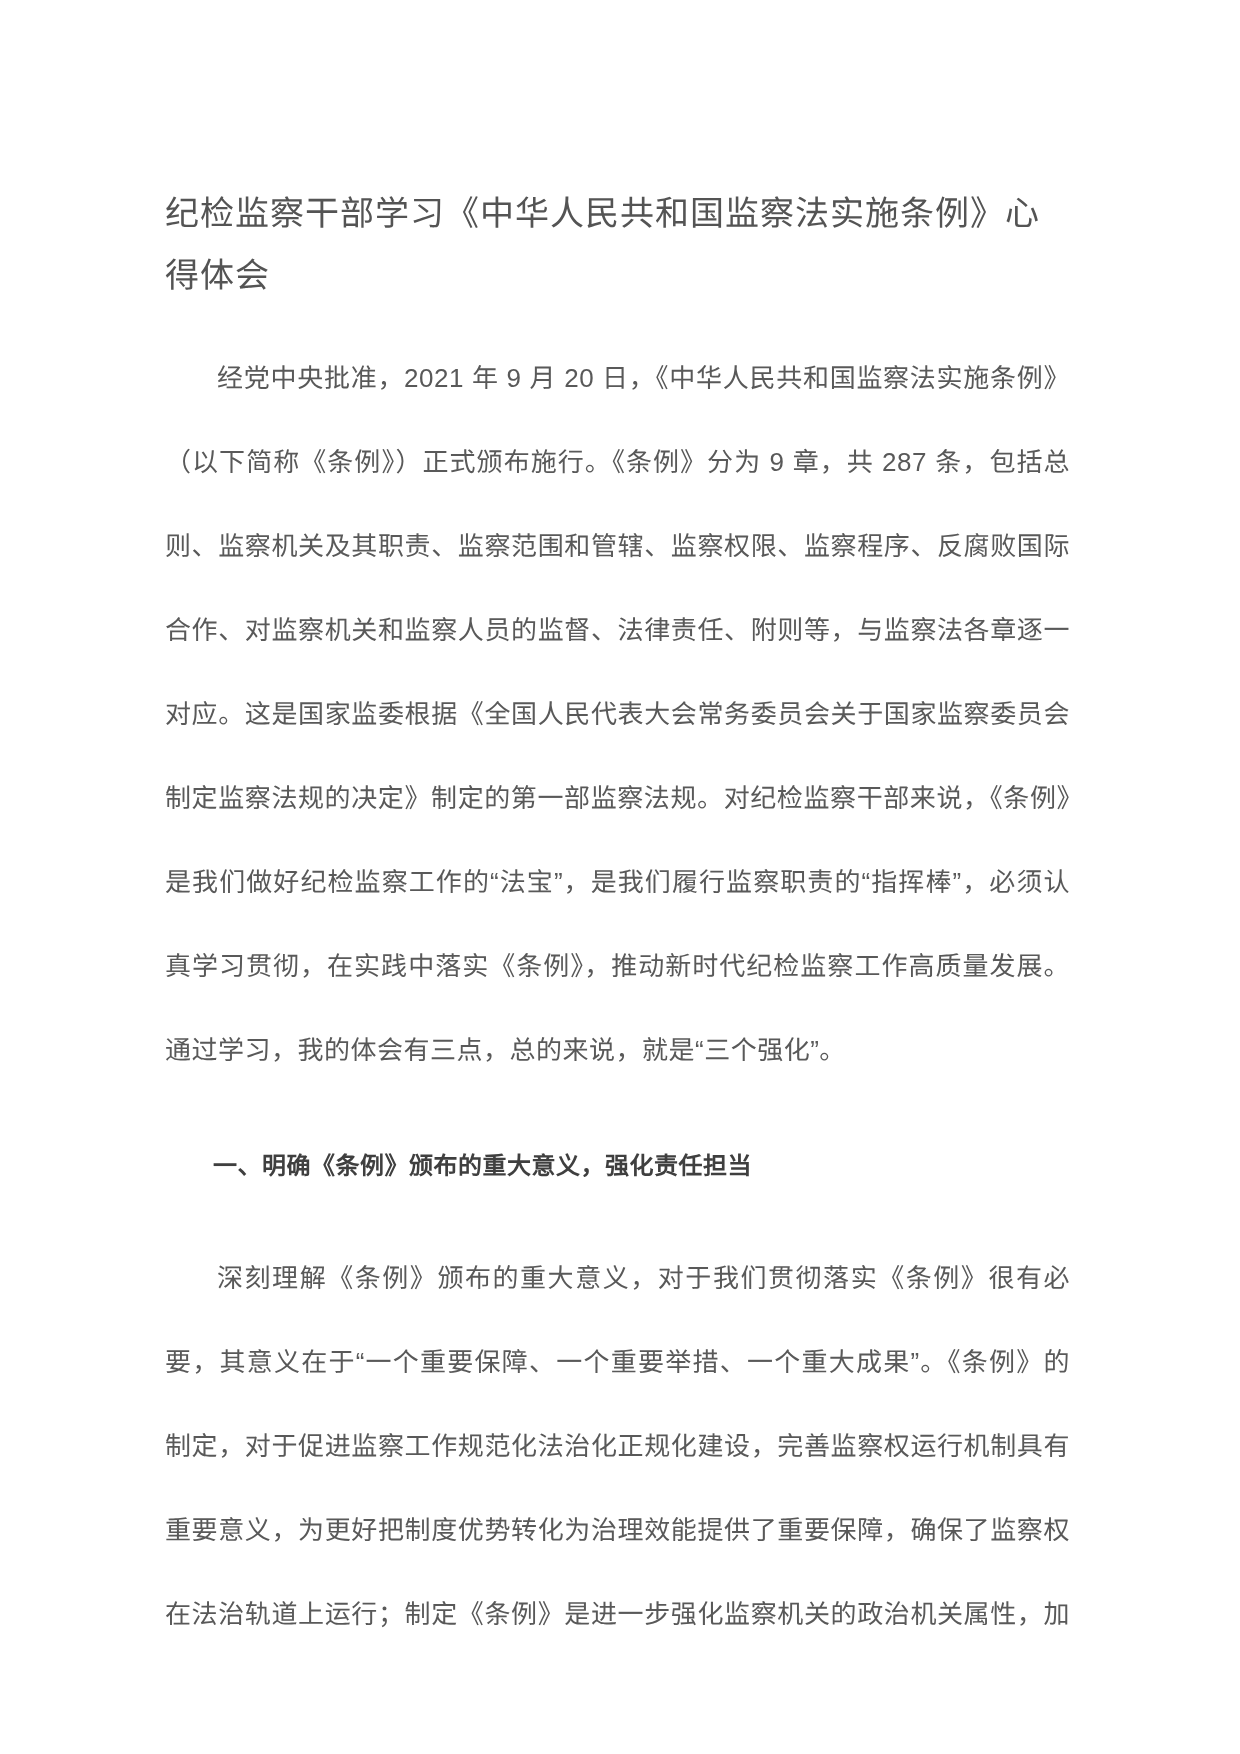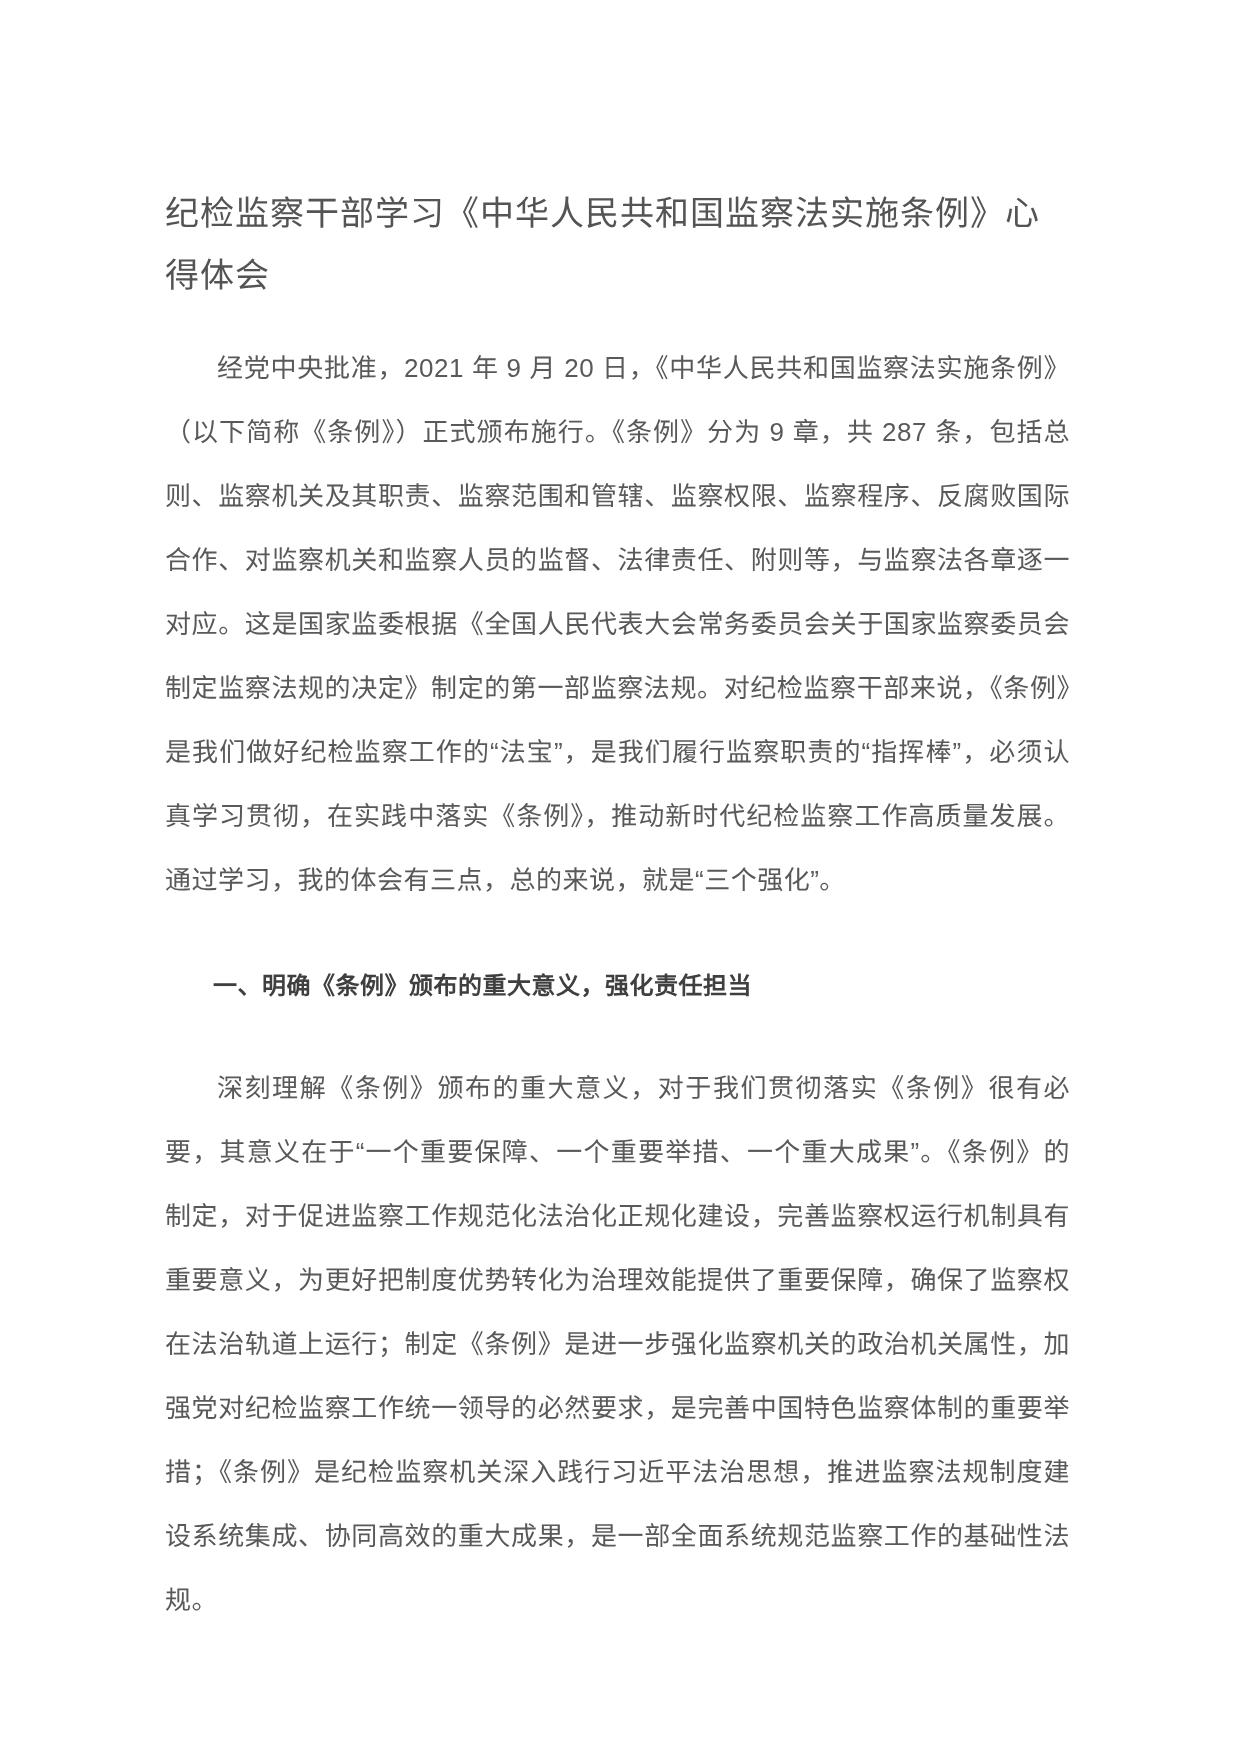--- a/index.html
+++ b/index.html
@@ -23,21 +23,21 @@
     font-size: 34px;
     line-height: 62px;
     font-weight: 400;
     color: #545454;
     letter-spacing: 1px;
     text-align: left;
   }
   .para {
     margin: 0;
     font-size: 26px;
-    line-height: 64px;
+    line-height: 84px;
     color: #595959;
     text-align: justify;
     text-indent: 2em;
     letter-spacing: 0.5px;
   }
   .section-heading {
     margin: 44px 0 40px 0;
     font-size: 24px;
     line-height: 60px;
     font-weight: 700;

